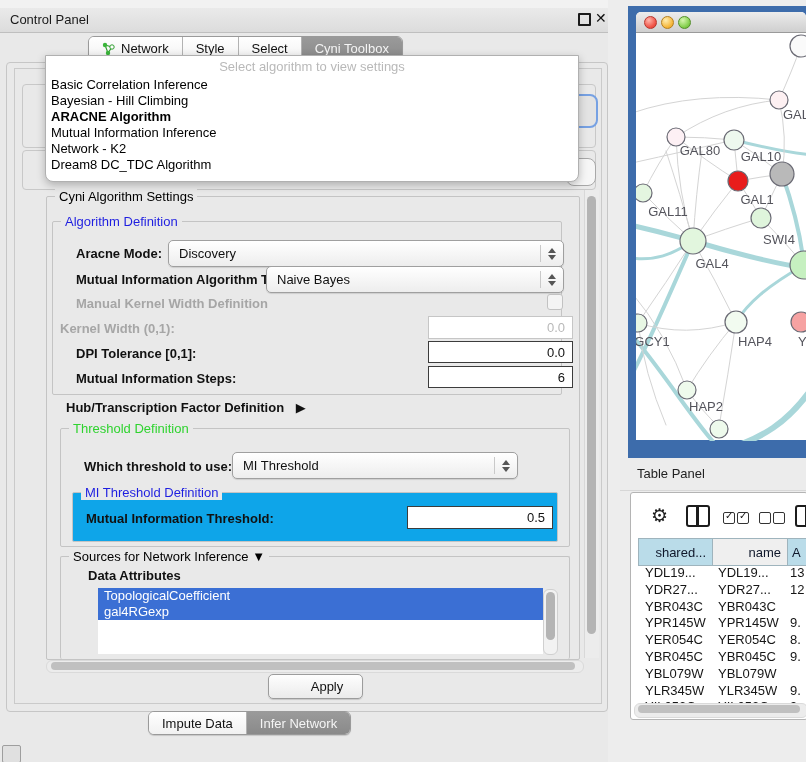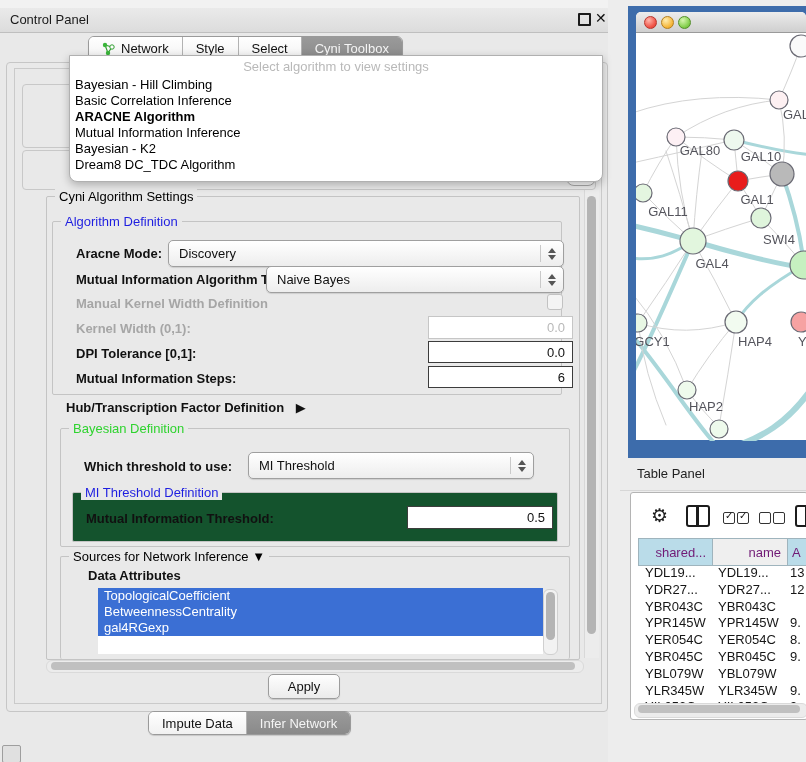--- a/index.html
+++ b/index.html
@@ -57,24 +57,24 @@
   .vsb-thumb{position:absolute;left:2px;width:9px;border-radius:5px;background:#b4b4b4;}
   .hsb-track{background:#ececec;border:1px solid #dadada;border-radius:6px;}
   .hsb-thumb{position:absolute;top:1px;height:8px;border-radius:4px;background:#c0c0c0;}
   
   .attr-list{left:98px;top:588px;width:445px;background:#fff;overflow:hidden;}
   .attr-item{height:16px;line-height:16px;background:#3b6fd4;color:#fff;padding-left:6px;white-space:nowrap;}
   .attr-vsb{left:543px;top:589px;width:13px;height:64px;background:#f2f2f2;border:1px solid #d0d0d0;border-radius:6px;}
   
   .apply-btn{left:268px;top:674px;width:70px;height:23px;border:1px solid #9c9c9c;border-radius:5px;
      background:linear-gradient(#fefefe,#ebebeb);display:flex;align-items:center;justify-content:center;color:#111;
-     box-shadow:0 1px 1px rgba(0,0,0,.15);}
+     box-shadow:0 1px 1px rgba(0,0,0,.15);padding-left:23px;}
   
   .dropdown{left:45px;top:55px;width:532px;background:#fff;border:1px solid #b0b0b0;
-     border-radius:0 0 8px 8px;box-shadow:0 3px 8px rgba(0,0,0,.25);z-index:40;margin-left:24px;}
+     border-radius:0 0 8px 8px;box-shadow:0 3px 8px rgba(0,0,0,.25);z-index:40;}
   .dd-hint{height:21px;line-height:21px;text-align:center;color:#b9b9b9;}
   .dd-item{height:16px;line-height:16px;padding-left:5px;color:#000;white-space:nowrap;}
   .dd-item.bold{font-weight:bold;}
   .dropdown .pad{height:8px;}
   
   .stub-btn{left:2px;top:745px;width:17px;height:16px;border:1px solid #9e9e9e;background:#e0e0e0;border-radius:2px;}
   .splitter{left:611px;top:366px;width:8px;height:16px;background:#c9c9c9;border:1px solid #a5a5a5;border-radius:2px;}
   
   .right-bg{left:608px;top:0;width:198px;height:762px;background:#ededed;}
   .net-frame{left:628px;top:6px;width:178px;height:452px;background:#3d6cab;}
@@ -89,21 +89,21 @@
   
   .tp-titlebar{left:620px;top:458px;width:186px;height:32px;background:#ececec;border-bottom:1px solid #d7d7d7;}
   .tp-title{left:637px;top:466px;color:#222;}
   .table-panel{left:630px;top:492px;width:176px;height:226px;background:#fff;border:1px solid #b4b4b4;border-radius:3px;overflow:hidden;}
   .gear{position:absolute;font-size:19px;color:#1c1c1c;line-height:1;}
   .cols-icon{position:absolute;width:20px;height:18px;border:2.5px solid #1c1c1c;border-radius:3px;}
   .cols-icon:before{content:"";position:absolute;left:8px;top:0;width:2.5px;height:100%;background:#1c1c1c;}
   .cb{position:absolute;width:10px;height:10px;border:1.5px solid #333;border-radius:2px;background:#fff;}
   .cb .mark{position:absolute;left:1px;top:-3px;font-size:10px;font-weight:bold;color:#111;}
   .thead{position:absolute;left:7px;top:45px;height:26px;display:flex;border:1px solid #9fb4bd;}
-  .th{display:flex;align-items:center;justify-content:flex-end;padding-right:6px;border-right:1px solid #9fb4bd;color:#701a75;overflow:hidden;text-align:center;}
+  .th{display:flex;align-items:center;justify-content:flex-end;padding-right:6px;border-right:1px solid #9fb4bd;color:#0f172a;overflow:hidden;text-align:center;}
   .th.blue{background:#badce9;}
   .th.plain{background:#efefef;}
   .tbody{position:absolute;left:7px;top:72px;width:169px;height:138px;overflow:hidden;}
   .t-row{position:relative;height:16.8px;line-height:16.8px;color:#161616;white-space:nowrap;}
   .t-c{position:absolute;overflow:hidden;}
   .tp-hsb{left:3px;top:210px;width:172px;height:13px;}
   .net-label{fill:#54545c;font-size:13px;font-family:"Liberation Sans",sans-serif;}
 </style>
 </head>
 <body>
@@ -164,59 +164,58 @@
 <div class="abs lbl b" style="left:76px;top:272px;">Mutual Information Algorithm Type:</div>
 <div class="combo" style="left:266px;top:266px;width:296px;height:25px;">
   <span class="ctext">Naive Bayes</span>
   <span class="steppers">
       <span class="tri-up"></span>
       <span class="tri-dn"></span>
     </span>
 </div>
 <div class="abs lbl dis" style="left:76px;top:296px;">Manual Kernel Width Definition</div>
 <div class="checkbox" style="left:547px;top:294px;"></div>
-<div class="abs lbl dis" style="left:76px;top:321px;">Kernel Width (0,1):</div>
+<div class="abs lbl dis" style="left:60px;top:321px;">Kernel Width (0,1):</div>
 <div class="field dis" style="left:428px;top:316px;width:136px;height:21px;">0.0</div>
 <div class="abs lbl b" style="left:76px;top:346px;">DPI Tolerance [0,1]:</div>
 <div class="field" style="left:428px;top:341px;width:136px;height:20px;">0.0</div>
 <div class="abs lbl b" style="left:76px;top:371px;">Mutual Information Steps:</div>
 <div class="field" style="left:428px;top:366px;width:136px;height:20px;">6</div>
 
 <div class="abs lbl b" style="left:66px;top:400px;">
   <span>Hub/Transcription Factor Definition</span>
   <span style="margin-left:8px;">▶</span>
 </div>
 
 <div class="abs group" style="left:60px;top:428px;width:508px;height:117px;">
-  <span class="legend green">Bayesian Definition</span>
+  <span class="legend green">Threshold Definition</span>
 </div>
 <div class="abs lbl b" style="left:84px;top:459px;">Which threshold to use:</div>
-<div class="combo" style="left:248px;top:452px;width:284px;height:25px;">
+<div class="combo" style="left:232px;top:452px;width:284px;height:25px;">
   <span class="ctext">MI Threshold</span>
   <span class="steppers">
       <span class="tri-up"></span>
       <span class="tri-dn"></span>
     </span>
 </div>
-<div class="abs group" style="left:72px;top:492px;width:484px;height:48px;background:#14532d;">
+<div class="abs group" style="left:72px;top:492px;width:484px;height:48px;background:#0ea5e9;">
   <span class="legend blue">MI Threshold Definition</span>
 </div>
 <div class="abs lbl b" style="left:86px;top:511px;">Mutual Information Threshold:</div>
 <div class="field" style="left:407px;top:506px;width:137px;height:21px;">0.5</div>
 
 <div class="abs group" style="left:60px;top:556px;width:508px;height:102px;border-bottom:none;">
   <span class="legend">
     <span>Sources for Network Inference</span>
     <span>▼</span>
   </span>
 </div>
 <div class="abs lbl b" style="left:88px;top:568px;">Data Attributes</div>
 <div class="abs attr-list" style="height:66px;" id="attr-list">
     <div class="attr-item">TopologicalCoefficient</div>
-    <div class="attr-item">BetweennessCentrality</div>
     <div class="attr-item">gal4RGexp</div>
   </div>
 <div class="abs attr-vsb">
   <span class="vsb-thumb" style="top:2px;height:48px;"></span>
 </div>
 
 <div class="abs vsb-track" style="left:584px;top:190px;width:14px;height:468px;">
   <span class="vsb-thumb" style="top:6px;height:438px;"></span>
 </div>
 
@@ -231,25 +230,25 @@
       <span>Impute Data</span>
     </div>
   <div class="tab sel">
       <span>Infer Network</span>
     </div>
 </div>
 
 <div class="abs dropdown">
   <div class="dd-hint">Select algorithm to view settings</div>
   <div id="dd-items">
+      <div class="dd-item">Basic Correlation Inference</div>
       <div class="dd-item">Bayesian - Hill Climbing</div>
-      <div class="dd-item">Basic Correlation Inference</div>
       <div class="dd-item bold">ARACNE Algorithm</div>
       <div class="dd-item">Mutual Information Inference</div>
-      <div class="dd-item">Bayesian - K2</div>
+      <div class="dd-item">Network - K2</div>
       <div class="dd-item">Dream8 DC_TDC Algorithm</div>
     </div>
   <div class="pad"></div>
 </div>
 
 <div class="abs stub-btn"></div>
 <div class="abs splitter"></div>
 
 <div class="abs right-bg"></div>
 <div class="abs net-frame"></div>

